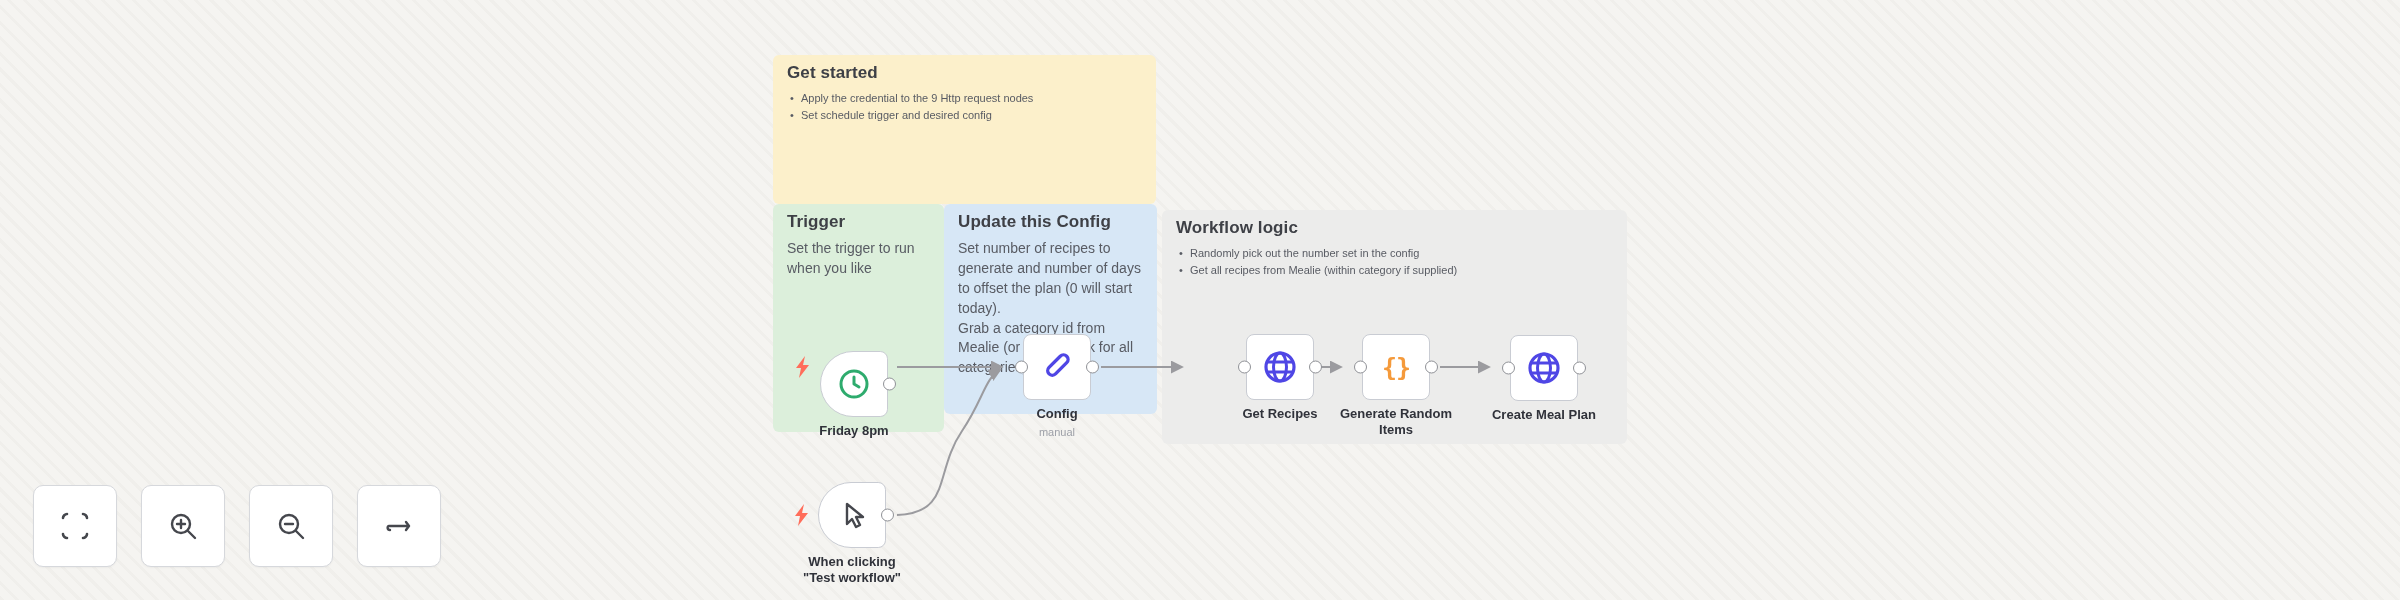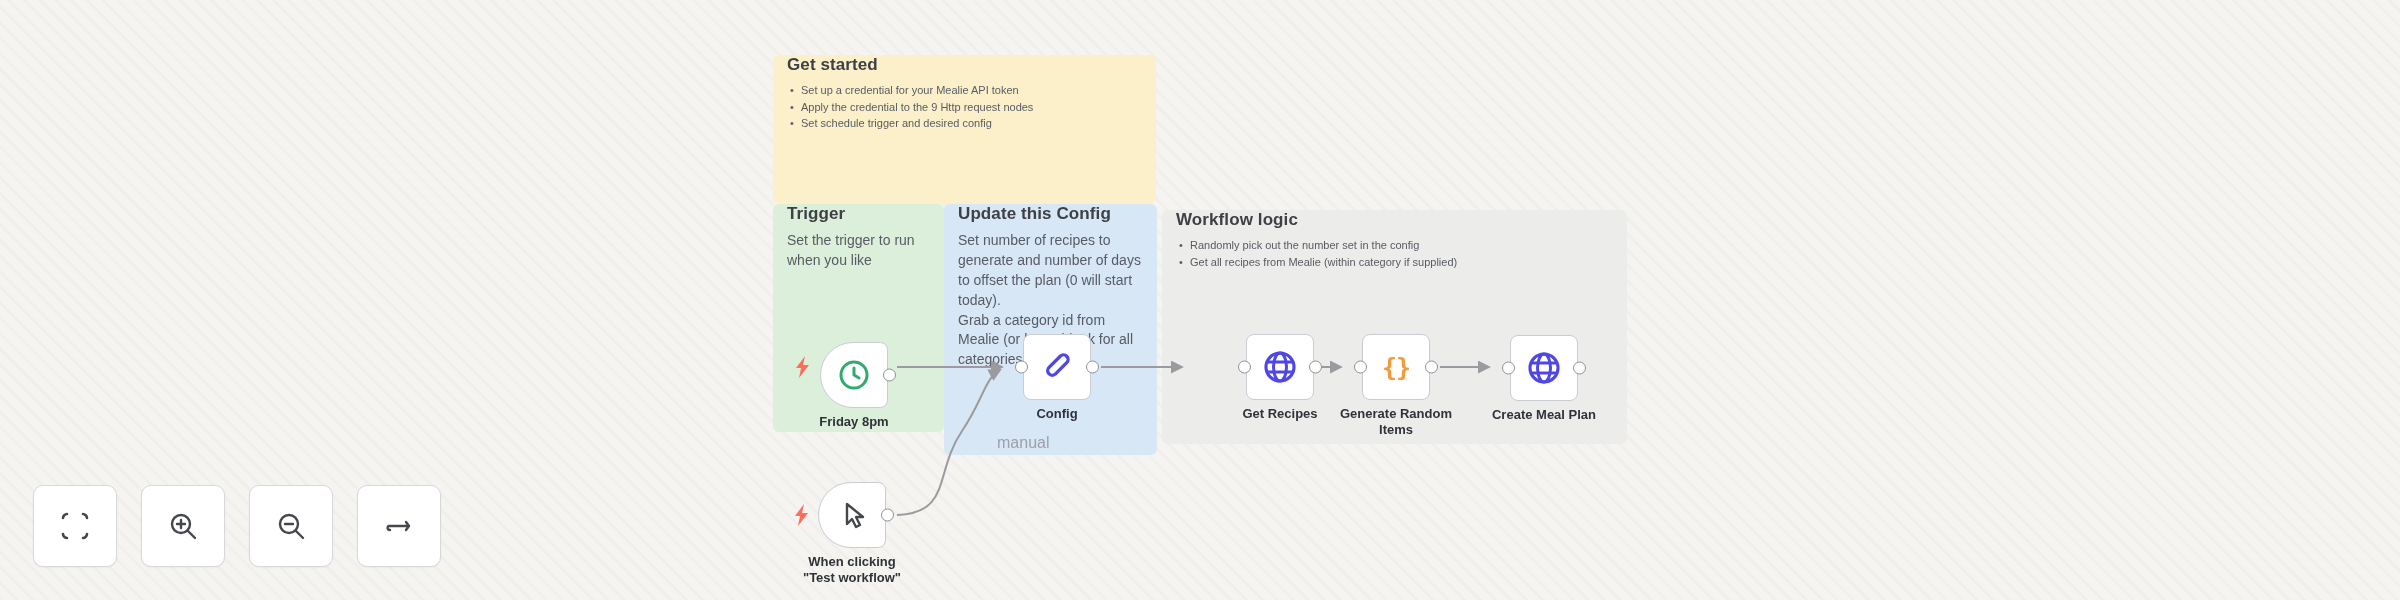--- a/index.html
+++ b/index.html
@@ -19,29 +19,29 @@
     --bolt-red:#ff6d5a;
   }
   *{margin:0;padding:0;box-sizing:border-box;}
   body{font-family:"Liberation Sans", sans-serif;}
   .canvas{
     position:relative;width:2400px;height:600px;overflow:hidden;
     background-color:var(--canvas-bg);
     background-image:repeating-linear-gradient(45deg, rgba(150,145,132,0.05) 0px, rgba(150,145,132,0.05) 3px, transparent 3px, transparent 11px);
   }
   
-  .note{position:absolute;border-radius:6px;padding:0 14px;z-index:1;}
+  .note{position:absolute;border-radius:6px;padding:8px 14px;z-index:1;}
   .note h2{font-size:17px;font-weight:700;color:var(--title-color);margin-bottom:7px;letter-spacing:.1px;}
   .note ul{list-style:none;margin-top:2px;}
   .note ul li{position:relative;font-size:11px;color:var(--body-color);line-height:1.5;padding-left:14px;}
   .note ul li::before{content:"•";position:absolute;left:3px;color:var(--body-color);}
   .note .line{font-size:14px;color:var(--body-color);line-height:1.42;}
   .note-get-started{left:773px;top:55px;width:383px;height:149px;background:var(--note-yellow);}
   .note-trigger{left:773px;top:204px;width:171px;height:228px;background:var(--note-green);}
-  .note-update-config{left:944px;top:204px;width:213px;height:251px;background:var(--note-blue);}
+  .note-update-config{left:944px;top:204px;width:213px;height:210px;background:var(--note-blue);}
   .note-workflow-logic{left:1162px;top:210px;width:465px;height:234px;background:var(--note-gray);}
   
   svg.wires{position:absolute;left:0;top:0;z-index:2;}
   
   .node{position:absolute;z-index:3;}
   .node .box{
     position:relative;width:68px;height:66px;background:#fff;
     border:1.5px solid var(--node-border);border-radius:8px;
     display:flex;align-items:center;justify-content:center;
   }
@@ -50,25 +50,25 @@
     position:absolute;width:13px;height:13px;border-radius:50%;
     background:#fff;border:1.8px solid #8f9196;top:50%;transform:translateY(-50%);
   }
   .port-out{right:-9px;}
   .port-in{left:-9px;}
   .node .label{
     position:absolute;top:72px;left:50%;transform:translateX(-50%);
     width:150px;text-align:center;font-size:13px;font-weight:600;color:var(--label-color);line-height:1.25;
   }
   .node .sublabel{
-    position:absolute;top:100px;left:50%;transform:translateX(-50%);
-    width:120px;text-align:left;font-size:16px;color:#9da0a8;
+    position:absolute;top:92px;left:50%;transform:translateX(-50%);
+    width:120px;text-align:center;font-size:11px;color:#9da0a8;
   }
   .node.wide-label .label{width:115px;}
-  .node-friday{left:820px;top:342px;}
+  .node-friday{left:820px;top:351px;}
   .node-config{left:1023px;top:334px;}
   .node-get-recipes{left:1202px;top:334px;margin-left:44px;}
   .node-generate-random{left:1362px;top:334px;}
   .node-create-meal{left:1510px;top:335px;}
   .node-when-clicking{left:818px;top:482px;}
   .bolt{position:absolute;z-index:3;width:14px;height:22px;}
   .bolt-friday{left:796px;top:356px;}
   .bolt-when{left:795px;top:504px;}
   .braces-glyph{font-size:25px;font-weight:700;color:var(--icon-orange);font-family:"DejaVu Sans Mono", monospace;letter-spacing:-1px;}
   
@@ -80,21 +80,20 @@
   }
 </style>
 </head>
 <body>
 
 <div class="canvas">
 
   <div class="note note-get-started">
     <h2>Get started</h2>
     <ul>
-      <li>Set up a credential for your Mealie API token</li>
       <li>Apply the credential to the 9 Http request nodes</li>
       <li>Set schedule trigger and desired config</li>
     </ul>
   </div>
 
   <div class="note note-trigger">
     <h2>Trigger</h2>
     <div class="line" style="width:130px;">Set the trigger to run when you like</div>
   </div>
 

